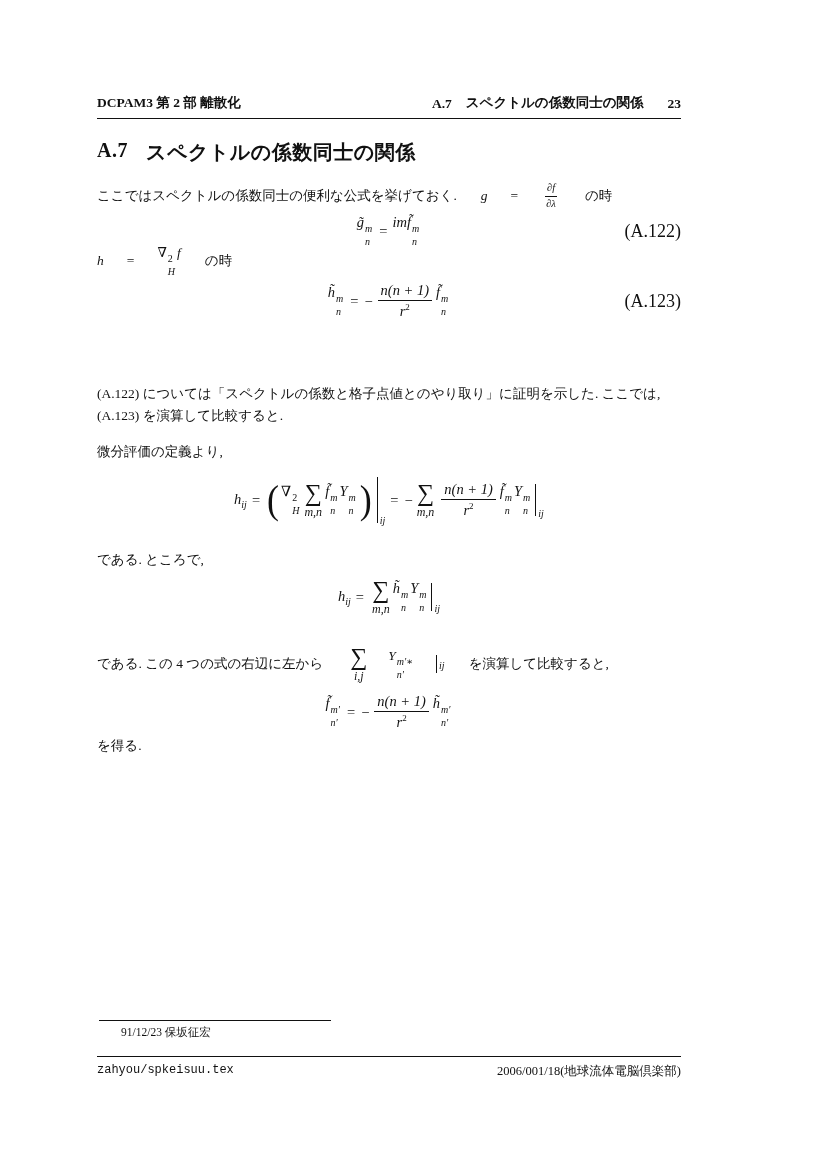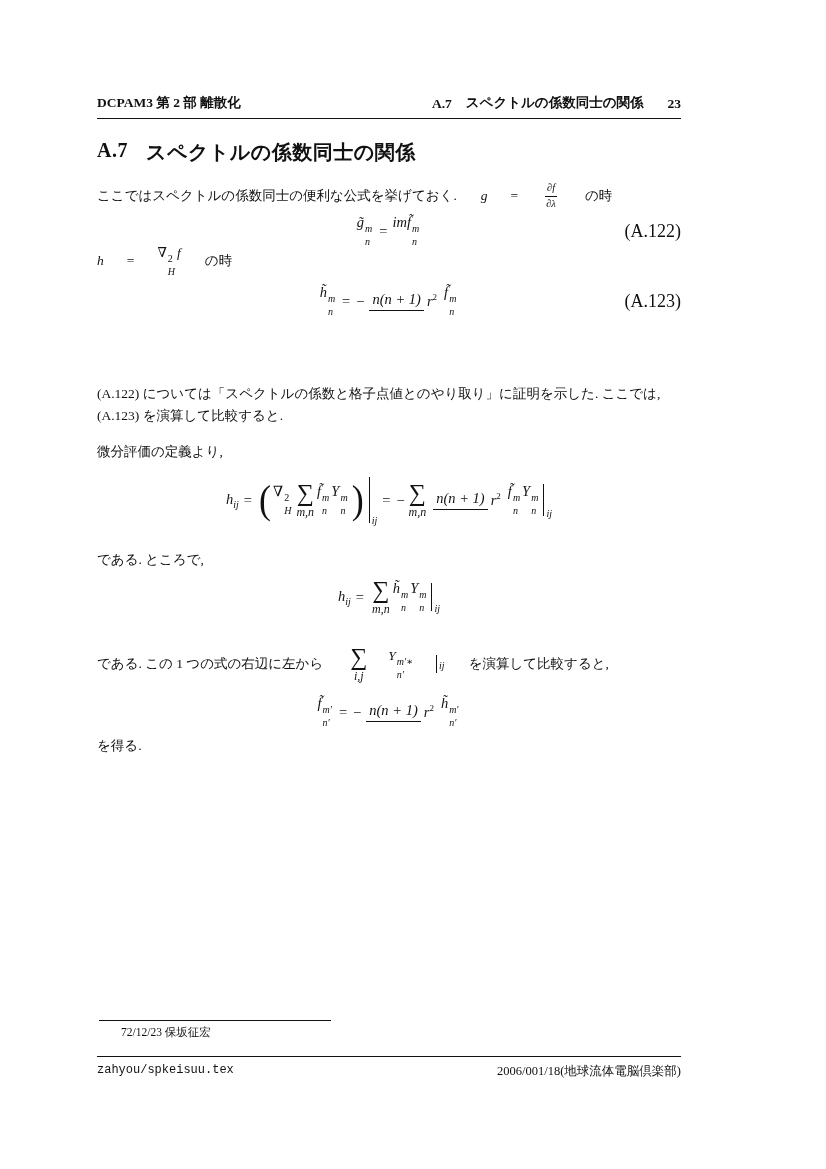--- a/index.html
+++ b/index.html
@@ -55,21 +55,21 @@
   .mo-tight{margin:0 1px;font-style:normal;}
   .tok{display:inline-block;line-height:1.05;white-space:nowrap;}
   .sb{font-size:10px;font-style:italic;line-height:0;}
   .stk{
     display:inline-flex;flex-direction:column;align-items:flex-start;
     font-size:10px;line-height:1;font-style:italic;
     vertical-align:-5px;margin-left:1px;margin-right:2px;
   }
   .stk .stk-up{margin-bottom:3px;}
   .frac{
-    display:inline-flex;flex-direction:row;align-items:center;
+    display:inline-flex;flex-direction:column;align-items:center;
     line-height:1.2;margin:0 4px;
   }
   .frac .num{padding:0 3px 1px 3px;border-bottom:1px solid #111;}
   .frac .den{padding:1px 3px 0 3px;}
   .ifrac{
     display:inline-flex;flex-direction:column;align-items:center;
     font-size:10.5px;line-height:1.15;margin:0 3px;vertical-align:middle;
     font-style:italic;
   }
   .ifrac .num{padding:0 2px 1px 2px;border-bottom:1px solid #111;}
@@ -250,21 +250,21 @@
             <span class="stk-up">m</span>
             <span class="stk-dn">n</span>
           </span></span>
       <span class="vbar-group">
         <span class="vbar" style="height:28px;"></span>
         <span class="vbar-sub">ij</span>
       </span>
     </div>
 
     <div class="para para-flex" style="top:636px;height:56px;">
-      <span class="jp jp-gap-r">である. この 1 つの式の右辺に左から</span>
+      <span class="jp jp-gap-r">である. この 4 つの式の右辺に左から</span>
       <span class="bigsum">
         <span class="sigma">∑</span>
         <span class="limits">i,j</span>
       </span>
       <span class="tok"><span class="mi">Y</span><span class="stk">
             <span class="stk-up">m′∗</span>
             <span class="stk-dn">n′</span>
           </span></span>
       <span class="vbar-group">
         <span class="vbar" style="height:18px;"></span>
@@ -288,21 +288,21 @@
             <span class="stk-up">m′</span>
             <span class="stk-dn">n′</span>
           </span></span>
     </div>
 
     <div class="para" style="top:735px;">
       <span class="jp">を得る.</span>
     </div>
 
     <div class="fn-rule"></div>
-    <div class="fn-text jp">72/12/23 保坂征宏</div>
+    <div class="fn-text jp">91/12/23 保坂征宏</div>
 
     <div class="ft-rule"></div>
     <div class="ft-row">
       <span class="ft-left">zahyou/spkeisuu.tex</span>
       <span class="jp">2006/001/18(地球流体電脳倶楽部)</span>
     </div>
 
   </div>
 </div>
 

